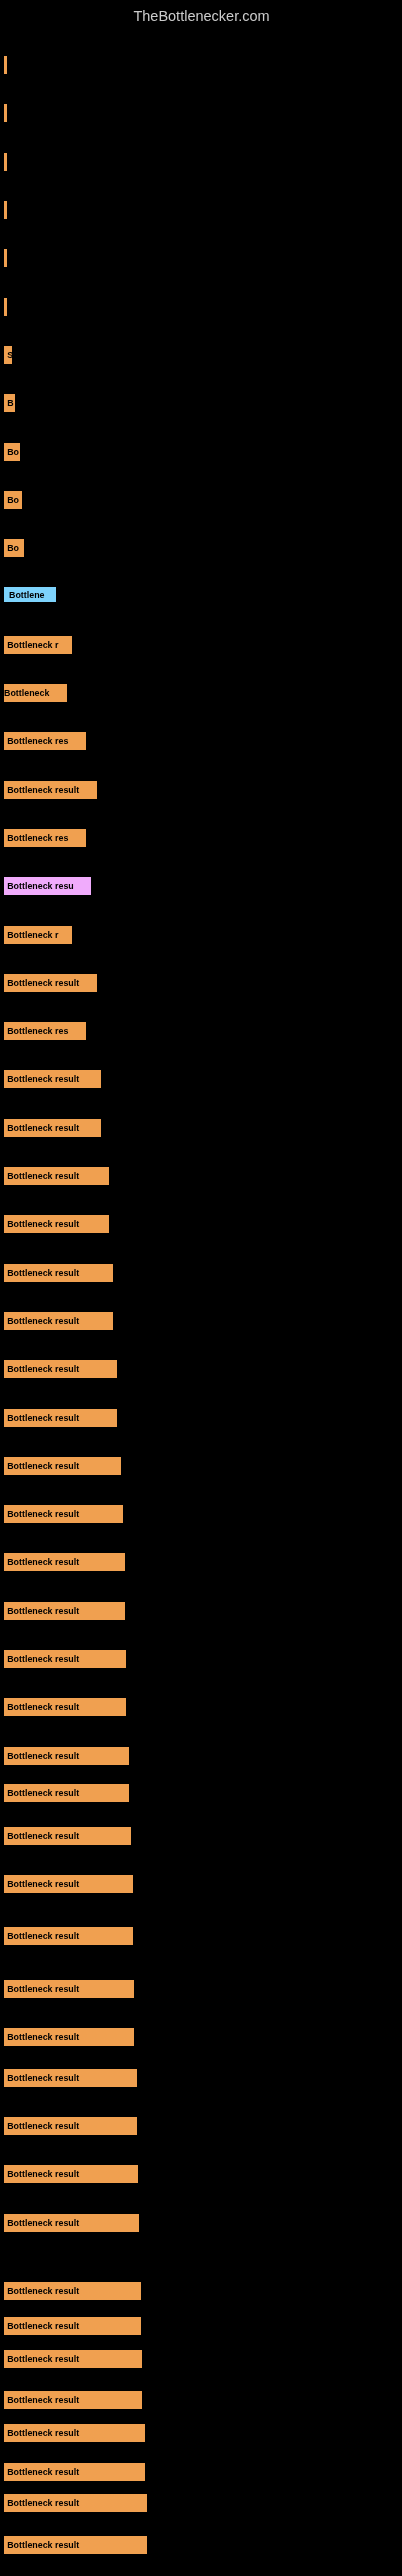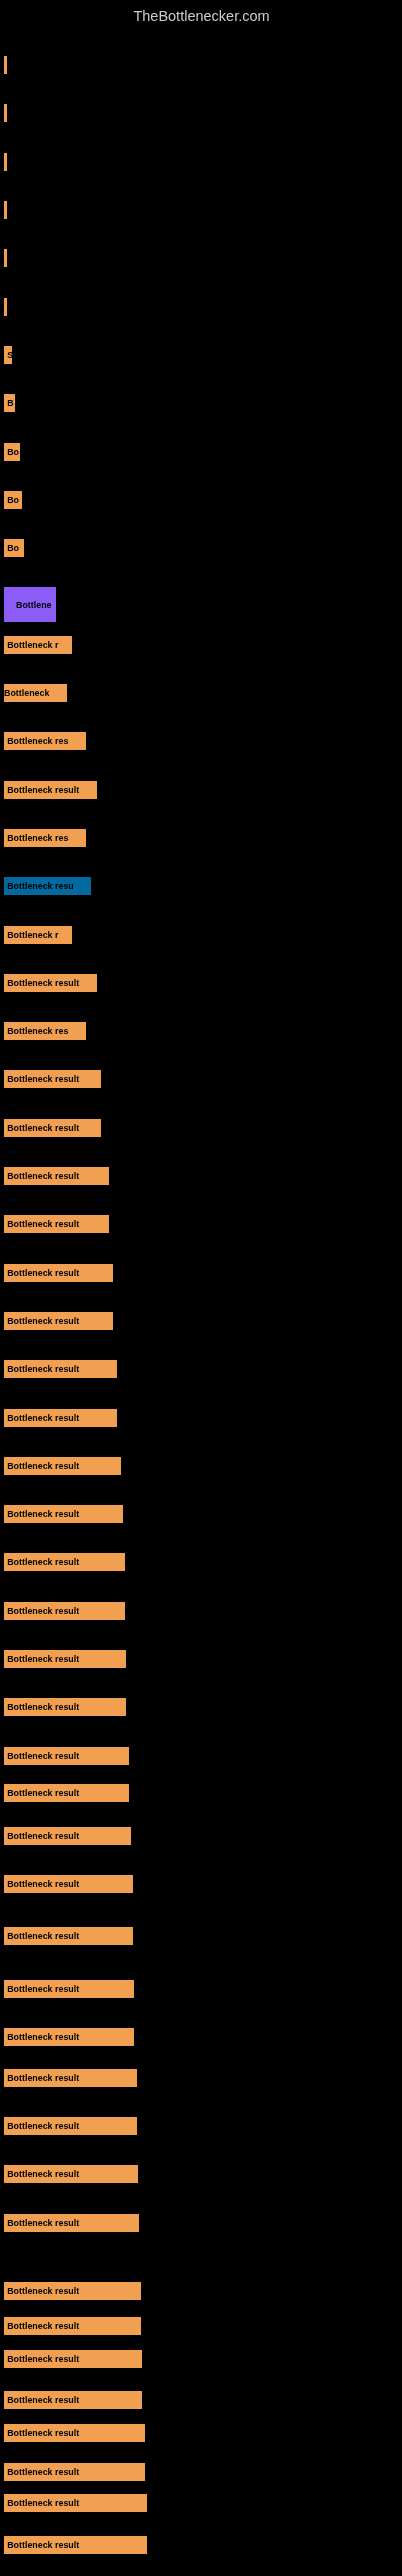--- a/index.html
+++ b/index.html
@@ -77,21 +77,21 @@
       <div style="background-color: rgb(240, 160, 80); height: 17.7px; width: 17.7px; display: flex; align-items: center; padding-left: 3.2px; white-space: nowrap; overflow: hidden;">
         <span style="color: rgb(0, 0, 0); font-size: 8.9px; font-weight: bold;">Bo</span>
       </div>
     </div>
     <div style="position: absolute; top: 507px; left: 4px; display: flex; align-items: center;">
       <div style="background-color: rgb(240, 160, 80); height: 17.7px; width: 20px; display: flex; align-items: center; padding-left: 3.2px; white-space: nowrap; overflow: hidden;">
         <span style="color: rgb(0, 0, 0); font-size: 8.9px; font-weight: bold;">Bo</span>
       </div>
     </div>
     <div style="position: absolute; top: 555px; left: 4px; display: flex; align-items: center;">
-      <div style="background-color: #8b5cf6; height: 35px; width: 52px; display: flex; align-items: center; padding-left: 12px; white-space: nowrap; overflow: hidden;">
+      <div style="background-color: #7dd3fc; height: 15px; width: 52px; display: flex; align-items: center; padding-left: 5px; white-space: nowrap; overflow: hidden;">
         <span style="color: rgb(0, 0, 0); font-size: 8.9px; font-weight: bold;">Bottlene</span>
       </div>
     </div>
     <div style="position: absolute; top: 604px; left: 4px; display: flex; align-items: center;">
       <div style="background-color: rgb(240, 160, 80); height: 17.7px; width: 68px; display: flex; align-items: center; padding-left: 3.2px; white-space: nowrap; overflow: hidden;">
         <span style="color: rgb(0, 0, 0); font-size: 8.9px; font-weight: bold;">Bottleneck r</span>
       </div>
     </div>
     <div style="position: absolute; top: 652px; left: 4px; display: flex; align-items: center;">
       <div style="background-color: rgb(240, 160, 80); height: 17.7px; width: 63px; display: flex; align-items: center; padding-left: 0; white-space: nowrap; overflow: hidden;">
@@ -107,21 +107,21 @@
       <div style="background-color: rgb(240, 160, 80); height: 17.7px; width: 93px; display: flex; align-items: center; padding-left: 3.2px; white-space: nowrap; overflow: hidden;">
         <span style="color: rgb(0, 0, 0); font-size: 8.9px; font-weight: bold;">Bottleneck result</span>
       </div>
     </div>
     <div style="position: absolute; top: 797px; left: 4px; display: flex; align-items: center;">
       <div style="background-color: rgb(240, 160, 80); height: 17.7px; width: 82px; display: flex; align-items: center; padding-left: 3.2px; white-space: nowrap; overflow: hidden;">
         <span style="color: rgb(0, 0, 0); font-size: 8.9px; font-weight: bold;">Bottleneck res</span>
       </div>
     </div>
     <div style="position: absolute; top: 845px; left: 4px; display: flex; align-items: center;">
-      <div style="background-color: #0369a1; height: 17.7px; width: 87px; display: flex; align-items: center; padding-left: 3.2px; white-space: nowrap; overflow: hidden;">
+      <div style="background-color: #f0abfc; height: 17.7px; width: 87px; display: flex; align-items: center; padding-left: 3.2px; white-space: nowrap; overflow: hidden;">
         <span style="color: rgb(0, 0, 0); font-size: 8.9px; font-weight: bold;">Bottleneck resu</span>
       </div>
     </div>
     <div style="position: absolute; top: 894px; left: 4px; display: flex; align-items: center;">
       <div style="background-color: rgb(240, 160, 80); height: 17.7px; width: 68px; display: flex; align-items: center; padding-left: 3.2px; white-space: nowrap; overflow: hidden;">
         <span style="color: rgb(0, 0, 0); font-size: 8.9px; font-weight: bold;">Bottleneck r</span>
       </div>
     </div>
     <div style="position: absolute; top: 942px; left: 4px; display: flex; align-items: center;">
       <div style="background-color: rgb(240, 160, 80); height: 17.7px; width: 93px; display: flex; align-items: center; padding-left: 3.2px; white-space: nowrap; overflow: hidden;">

